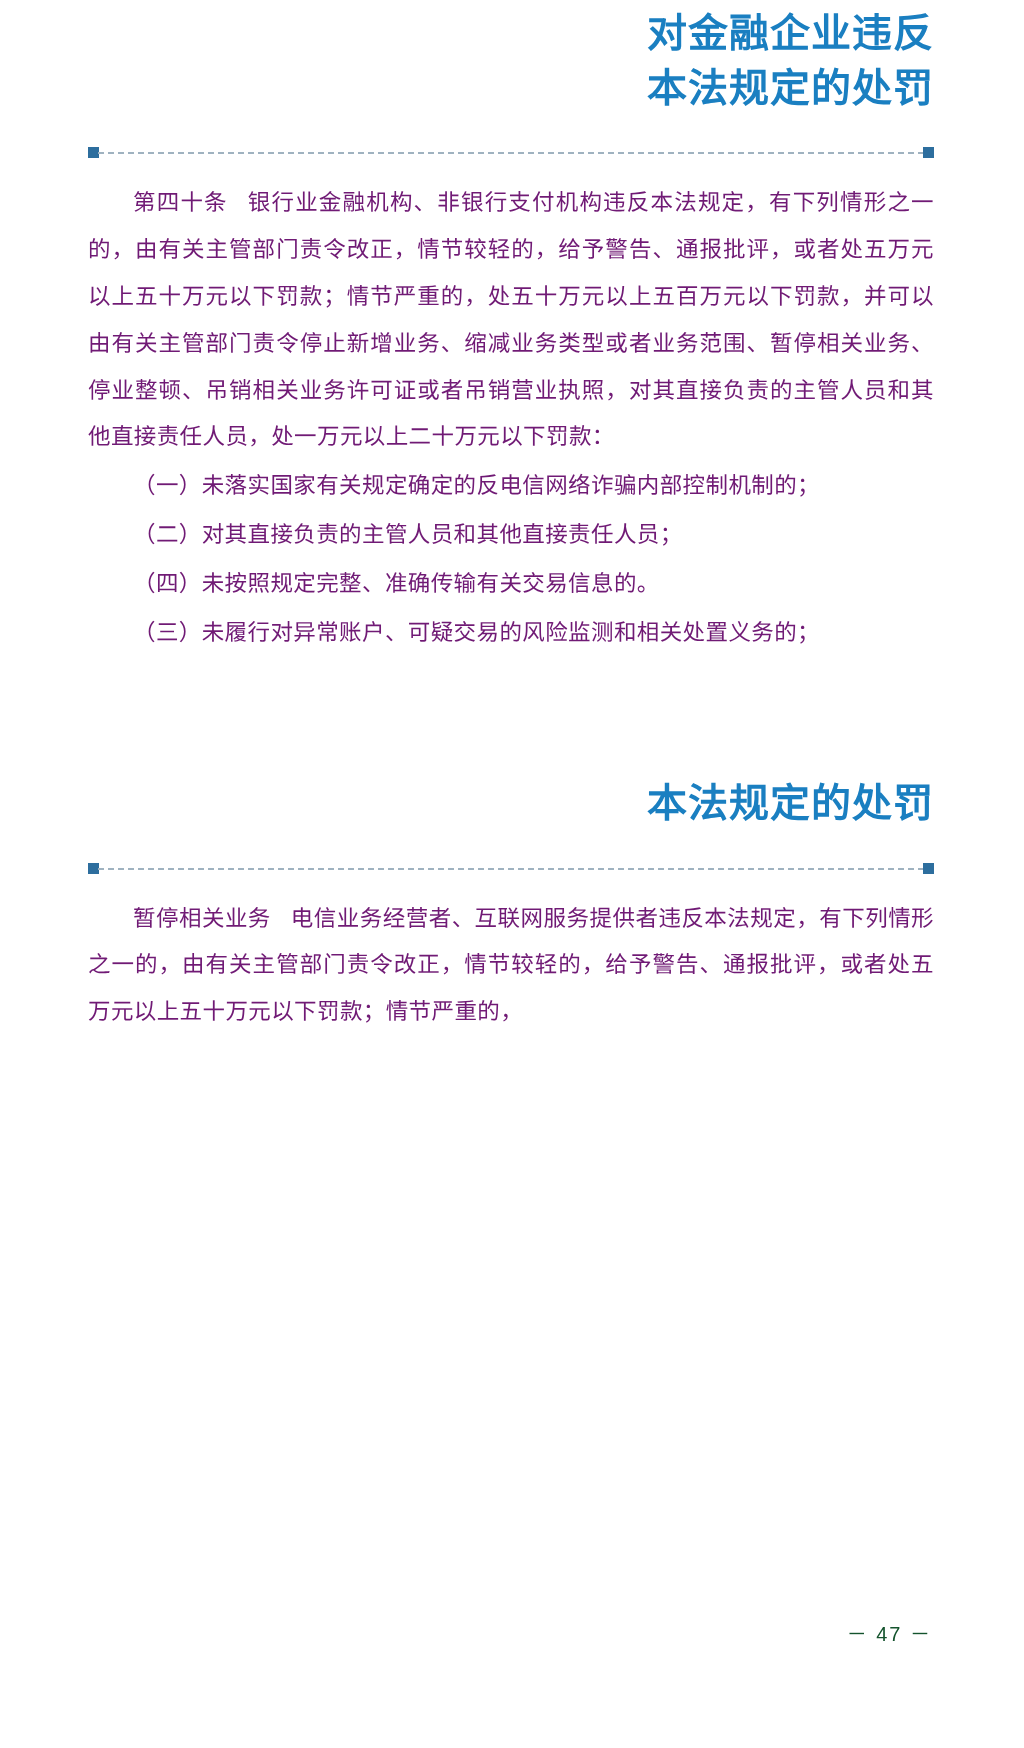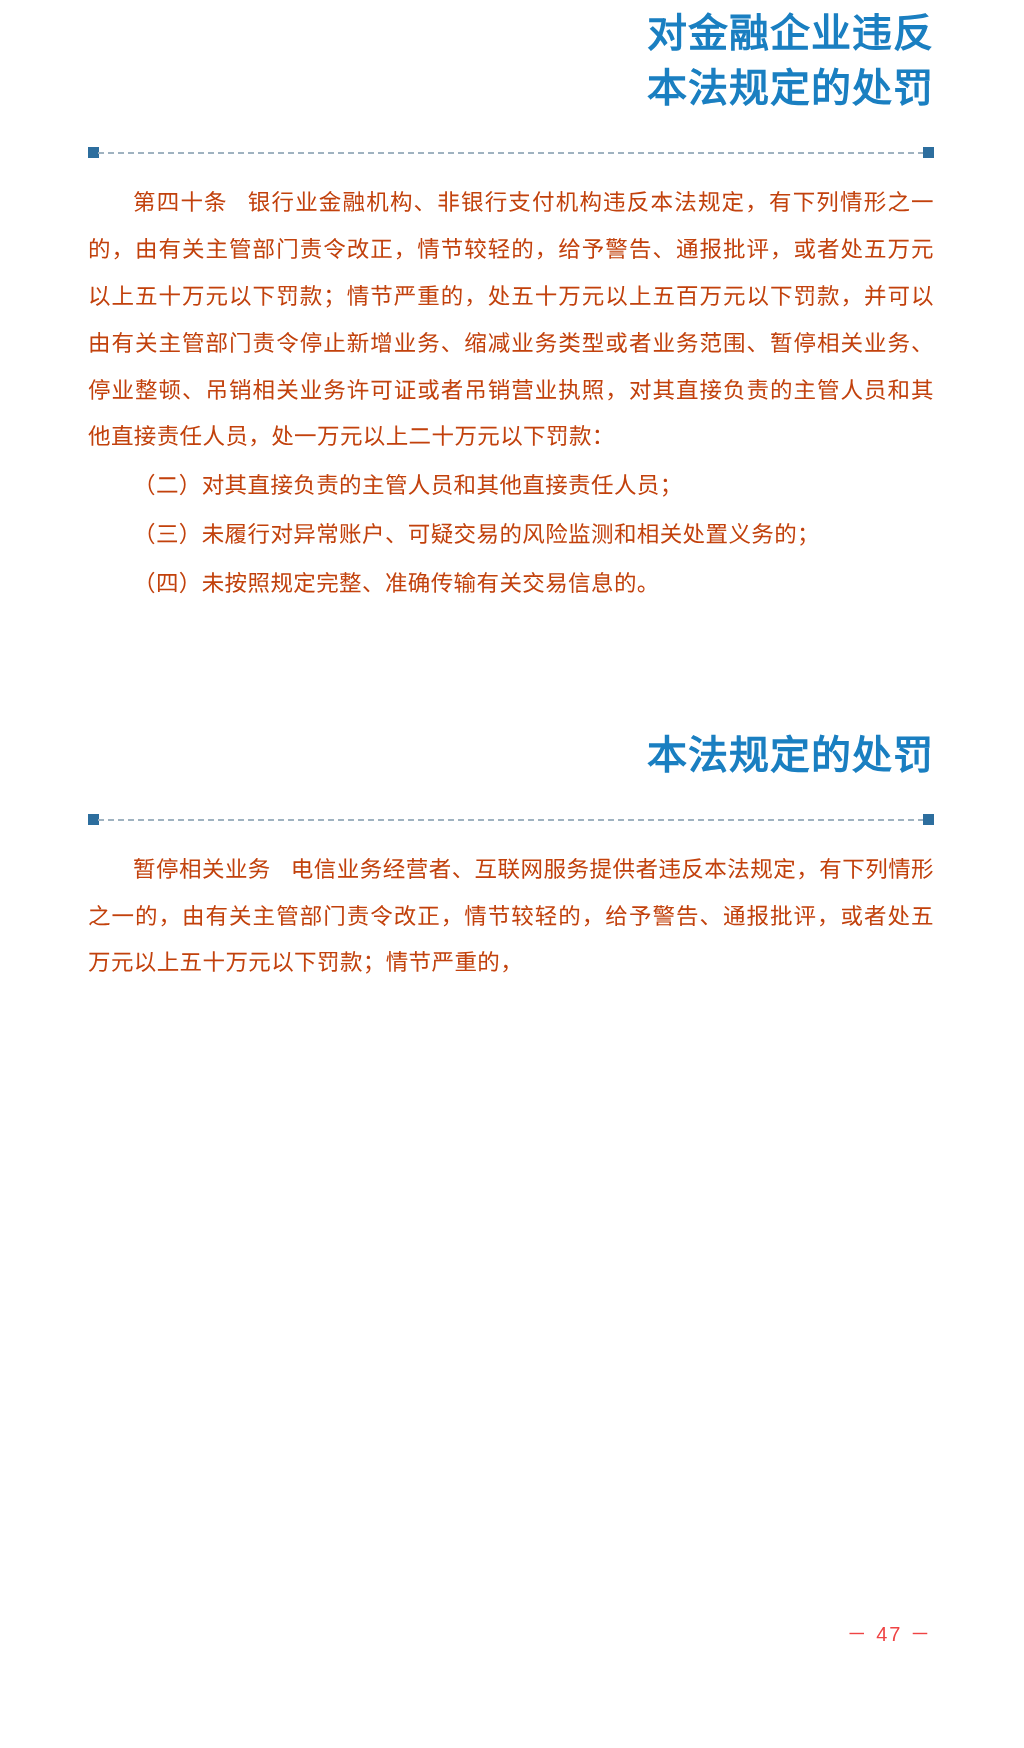--- a/index.html
+++ b/index.html
@@ -67,39 +67,39 @@
   .divider .cap.left { left: 0; }
   .divider .cap.right { right: 0; }
 
   
   .body-text p {
     margin: 0 0 2px 0;
     font-size: 22.5px;
     line-height: 2.08;
     text-align: justify;
     text-justify: inter-ideograph;
-    color: #c2410c;
+    color: #701a75;
     letter-spacing: 0.4px;
   }
   .body-text p.indent {
     text-indent: 45px;
   }
   .body-text p .art-no {
     margin-right: 20px;
   }
 
   .gap-big { height: 112px; }
 
   
   .page-number {
     position: absolute;
     right: 92px;
     bottom: 48px;
     font-size: 20px;
-    color: #ef4444;
+    color: #14532d;
     letter-spacing: 2px;
   }
 </style>
 </head>
 <body>
 
 <div class="page">
 
   <div class="section">
     <h1 class="section-title">
@@ -108,23 +108,24 @@
     </h1>
 
     <div class="divider">
       <span class="cap left"></span>
       <span class="dash"></span>
       <span class="cap right"></span>
     </div>
 
     <div class="body-text">
       <p class="indent"><span class="art-no">第四十条</span><span>银行业金融机构、非银行支付机构违反本法规定，有下列情形之一的，由有关主管部门责令改正，情节较轻的，给予警告、通报批评，或者处五万元以上五十万元以下罚款；情节严重的，处五十万元以上五百万元以下罚款，并可以由有关主管部门责令停止新增业务、缩减业务类型或者业务范围、暂停相关业务、停业整顿、吊销相关业务许可证或者吊销营业执照，对其直接负责的主管人员和其他直接责任人员，处一万元以上二十万元以下罚款：</span></p>
+      <p class="indent">（一）未落实国家有关规定确定的反电信网络诈骗内部控制机制的；</p>
       <p class="indent">（二）对其直接负责的主管人员和其他直接责任人员；</p>
+      <p class="indent">（四）未按照规定完整、准确传输有关交易信息的。</p>
       <p class="indent">（三）未履行对异常账户、可疑交易的风险监测和相关处置义务的；</p>
-      <p class="indent">（四）未按照规定完整、准确传输有关交易信息的。</p>
     </div>
   </div>
 
   <div class="gap-big"></div>
 
   <div class="section">
     <h1 class="section-title">
       <span class="line">本法规定的处罚</span>
     </h1>
 

